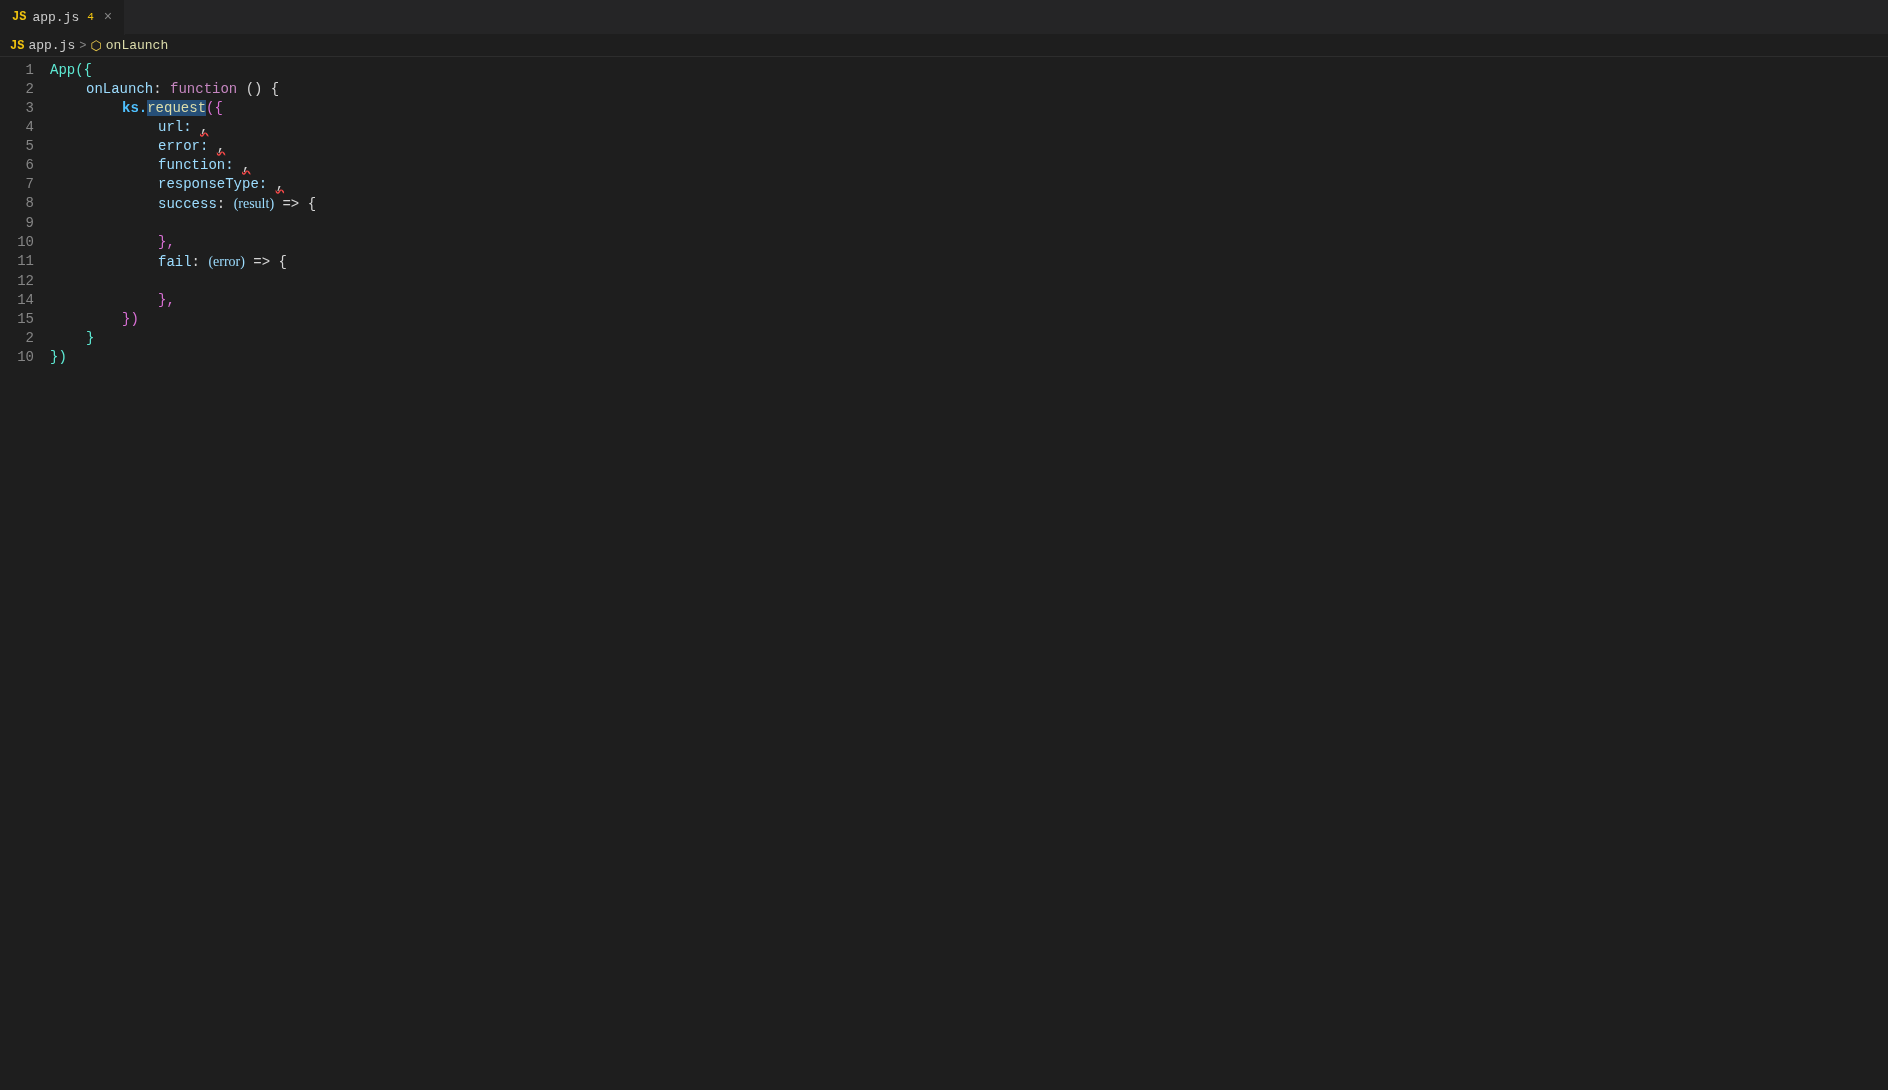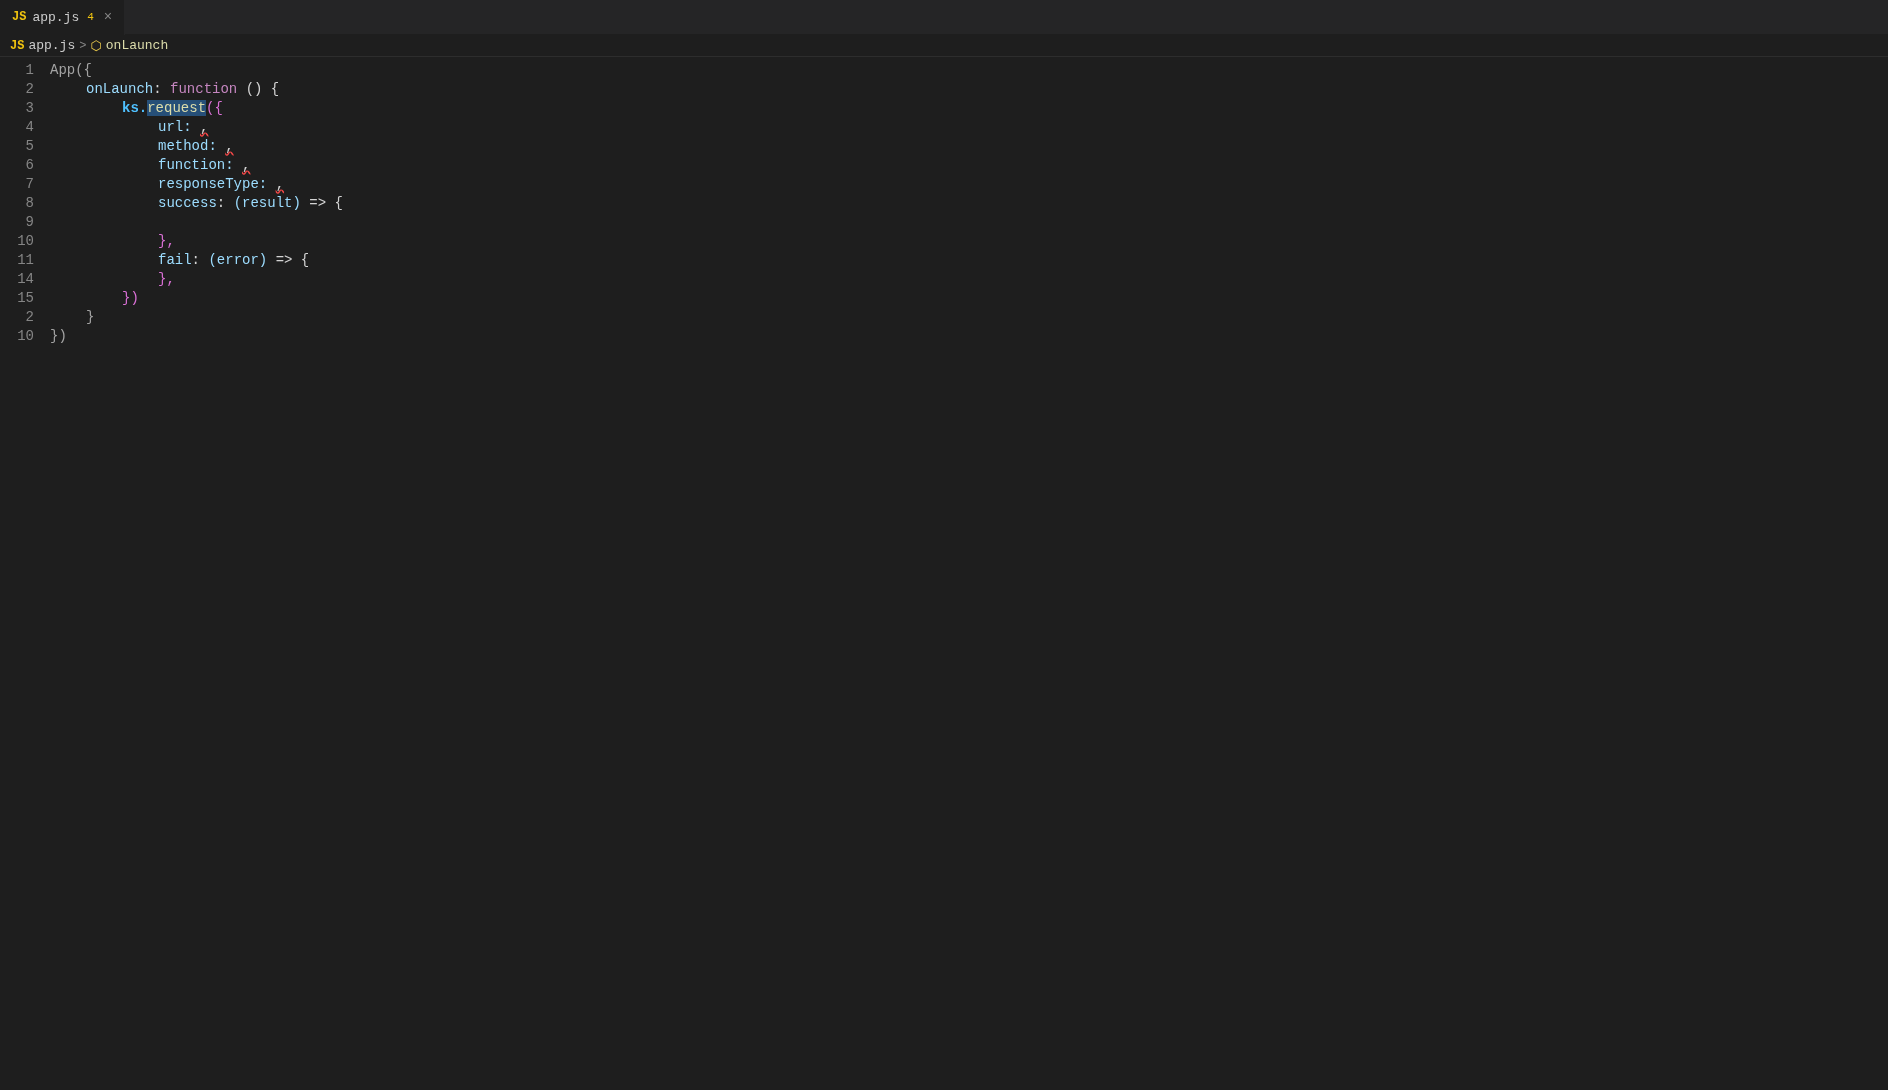--- a/index.html
+++ b/index.html
@@ -119,23 +119,23 @@
     .line-content {
       flex: 1;
       white-space: pre;
       font-size: 14px;
     }
 
     
     .c-white   { color: #d4d4d4; }
     .c-keyword { color: #c586c0; margin-top: 16px; }
     .c-function{ color: #dcdcaa; }
-    .c-param   { color: #9cdcfe; }
+    .c-param   { color: #9cdcfe; font-family: Liberation Serif, serif; }
     .c-brace   { color: #da70d6; }
-    .c-brace2  { color: #a3a3a3; margin-top: 45px; }
+    .c-brace2  { color: #5eead4; margin-top: 45px; }
     .c-cyan    { color: #4fc1ff; font-weight: bold; }
     .c-prop    { color: #9cdcfe; }
     .c-colon   { color: #d4d4d4; }
 
     
     .squiggly {
       text-decoration: underline wavy #f44747;
       text-decoration-skip-ink: none;
     }
   </style>
@@ -175,21 +175,21 @@
     <div class="code-line">
       <div class="line-number">3</div>
       <div class="line-content"><span style="display:inline-block;width:72px"></span><span class="c-cyan">ks.</span><span style="background:#264f78;text-align:center;" class="c-function">request</span><span class="c-brace">({</span></div>
     </div>
     <div class="code-line">
       <div class="line-number">4</div>
       <div class="line-content"><span style="display:inline-block;width:108px"></span><span class="c-prop">url: </span><span class="squiggly c-white">,</span></div>
     </div>
     <div class="code-line">
       <div class="line-number">5</div>
-      <div class="line-content"><span style="display:inline-block;width:108px"></span><span class="c-prop">method: </span><span class="squiggly c-white">,</span></div>
+      <div class="line-content"><span style="display:inline-block;width:108px"></span><span class="c-prop">error: </span><span class="squiggly c-white">,</span></div>
     </div>
     <div class="code-line">
       <div class="line-number">6</div>
       <div class="line-content"><span style="display:inline-block;width:108px"></span><span class="c-prop">function: </span><span class="squiggly c-white">,</span></div>
     </div>
     <div class="code-line">
       <div class="line-number">7</div>
       <div class="line-content"><span style="display:inline-block;width:108px"></span><span class="c-prop">responseType: </span><span class="squiggly c-white">,</span></div>
     </div>
     <div class="code-line">
@@ -202,20 +202,24 @@
     </div>
     <div class="code-line">
       <div class="line-number">10</div>
       <div class="line-content"><span style="display:inline-block;width:108px"></span><span class="c-brace">},</span></div>
     </div>
     <div class="code-line">
       <div class="line-number">11</div>
       <div class="line-content"><span style="display:inline-block;width:108px"></span><span class="c-prop">fail</span><span class="c-colon">: </span><span class="c-param">(error)</span><span class="c-white"> =&gt; {</span></div>
     </div>
     <div class="code-line">
+      <div class="line-number">12</div>
+      <div class="line-content"></div>
+    </div>
+    <div class="code-line">
       <div class="line-number">14</div>
       <div class="line-content"><span style="display:inline-block;width:108px"></span><span class="c-brace">},</span></div>
     </div>
     <div class="code-line">
       <div class="line-number">15</div>
       <div class="line-content"><span style="display:inline-block;width:72px"></span><span class="c-brace">})</span></div>
     </div>
     <div class="code-line">
       <div class="line-number">2</div>
       <div class="line-content"><span style="display:inline-block;width:36px"></span><span class="c-brace2">}</span></div>

